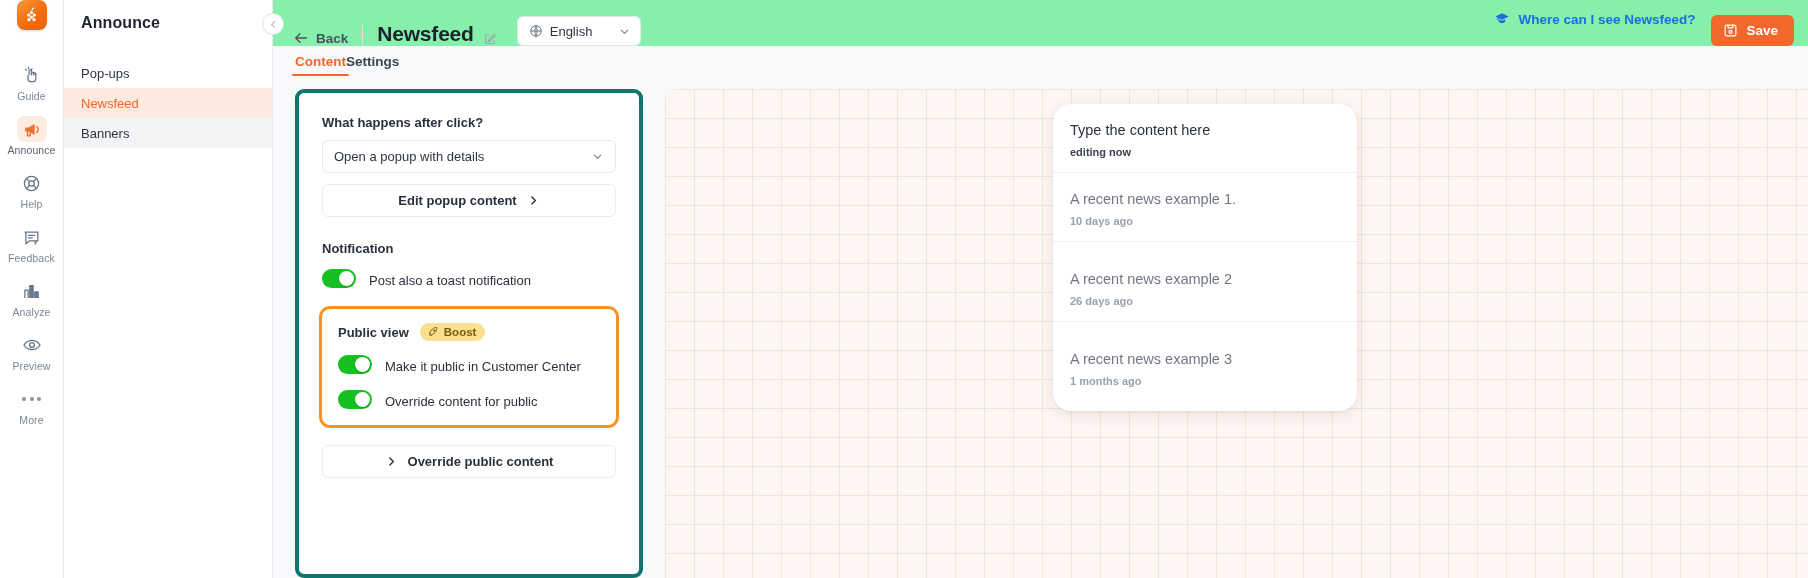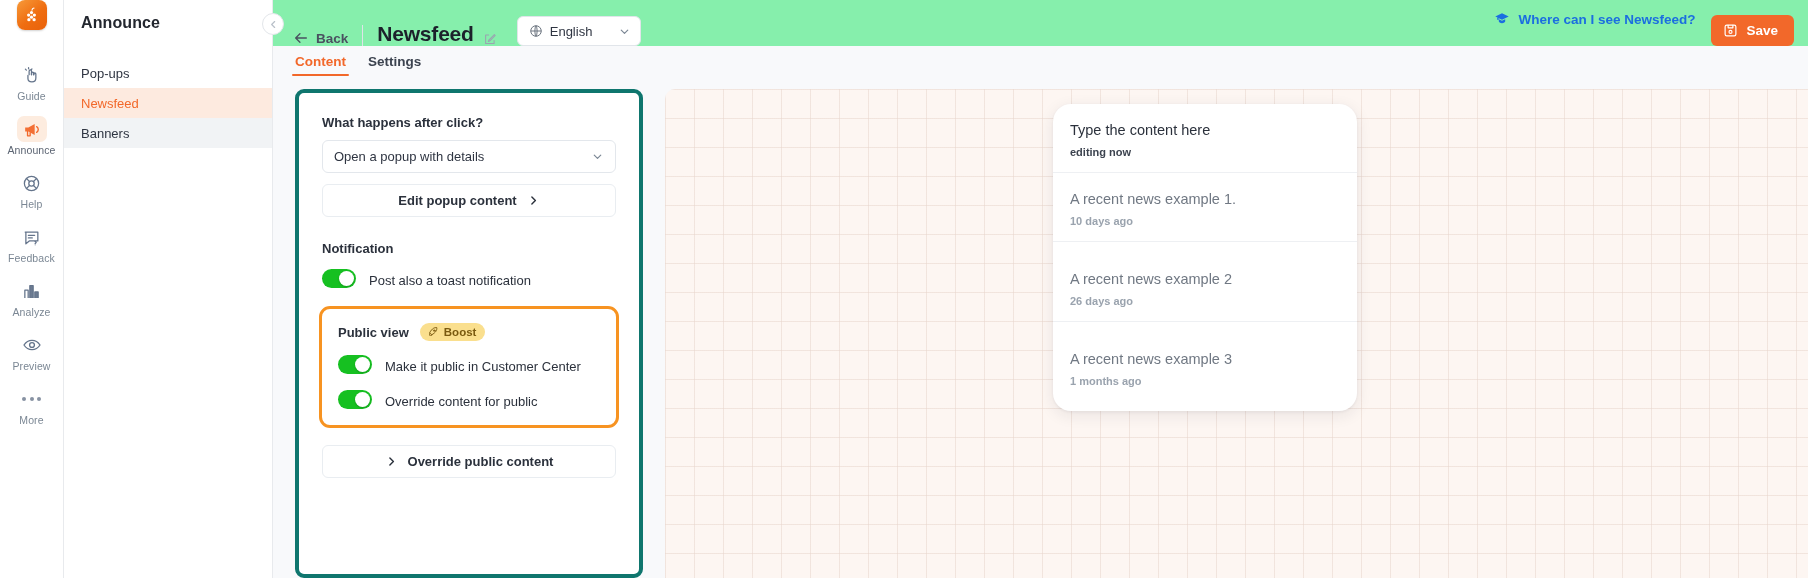--- a/index.html
+++ b/index.html
@@ -106,21 +106,21 @@
     height: 31px; background: #f2682a; color: #fff;
     border: none; border-radius: 6px; cursor: pointer;
     display: flex; align-items: center; gap: 8px;
     padding: 0 16px 0 12px;
     font-family: inherit; font-size: 13.5px; font-weight: bold; margin-top: 23px;
   }
 
   
   .tabs {
     height: 30px; flex: 0 0 30px; display: flex; align-items: flex-end;
-    gap: 22px; padding-left: 22px; background: #f8f9fb;
+    padding-left: 22px; background: #f8f9fb;
   }
   .tab {
     font-size: 13.5px; font-weight: bold; color: #3c434f;
     padding-bottom: 7px; cursor: pointer; position: relative;
   }
   .tab.active { color: #f2682a; }
   .tab.active::after {
     content: ""; position: absolute; left: -3px; right: -3px; bottom: 0;
     height: 2.5px; background: #f2682a; border-radius: 2px;
   }

